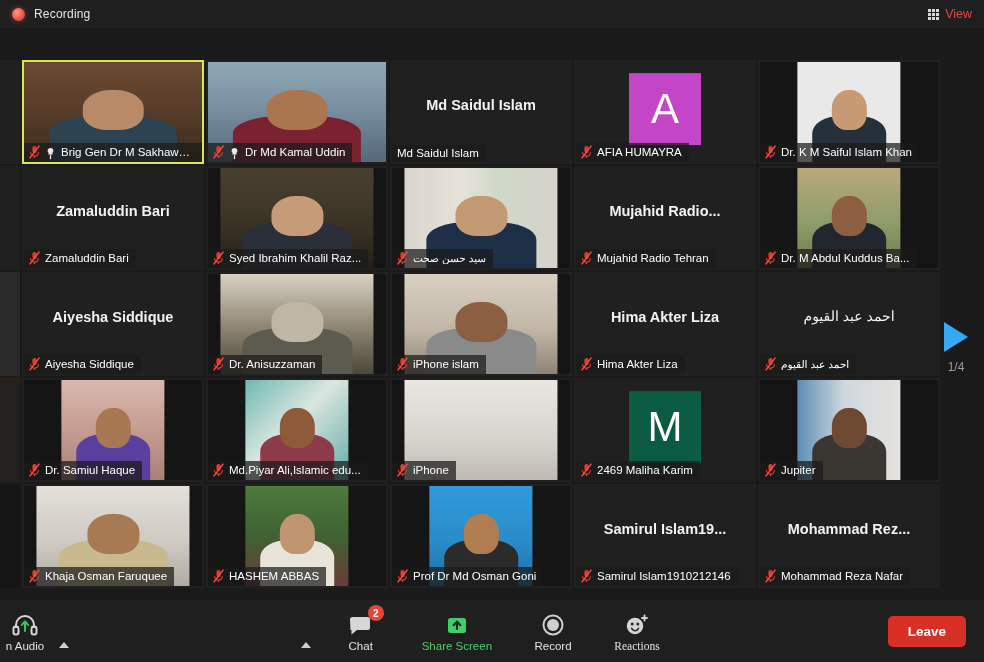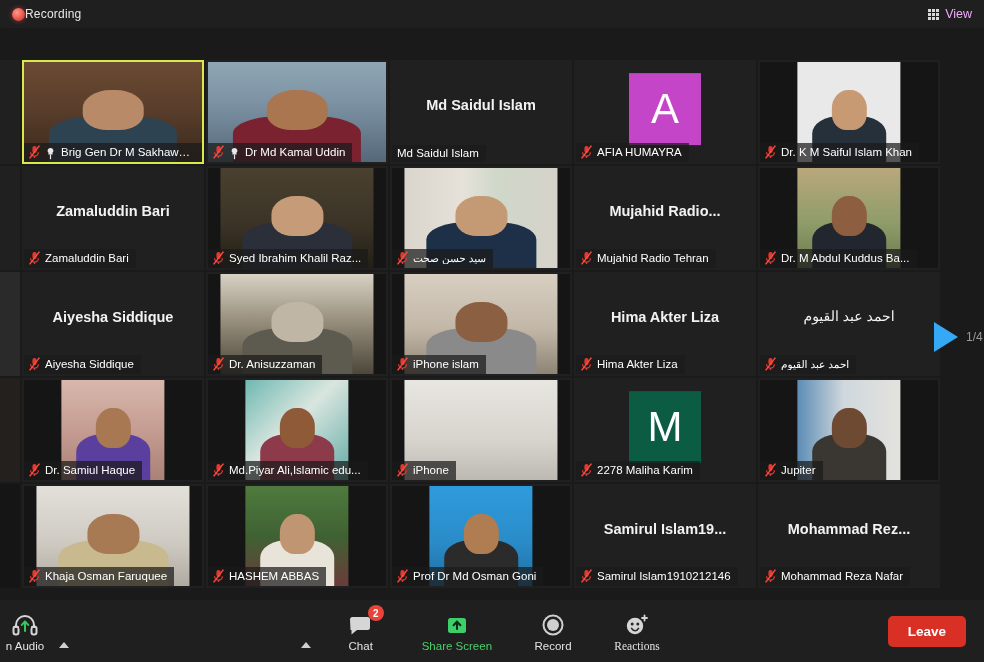--- a/index.html
+++ b/index.html
@@ -12,31 +12,31 @@
   }
   #app { position: relative; width: 984px; height: 662px; background: #1a1a1a; }
 
   
   .topbar {
     position: absolute; top: 0; left: 0; width: 984px; height: 28px;
     background: #1f1f1f;
     display: flex; align-items: center; justify-content: space-between;
     padding: 0 12px;
   }
-  .rec-group { display: flex; align-items: center; }
+  .rec-group { display: flex; align-items: center; gap: 9px; }
   .rec-dot {
     width: 13px; height: 13px; border-radius: 50%;
     background: radial-gradient(circle at 38% 35%, #ff9a8c 0%, #e8574a 55%, #b8352b 100%);
     box-shadow: 0 0 5px rgba(232,87,74,.55);
   }
   .rec-label { font-size: 12px; color: #e6e6e6; letter-spacing: .2px; }
   .view-group { display: flex; align-items: center; gap: 6px; cursor: pointer; }
   .grid-ico { display: grid; grid-template-columns: repeat(3, 3px); grid-template-rows: repeat(3, 3px); gap: 1px; }
   .grid-ico i { display: block; width: 3px; height: 3px; background: #d8d8d8; }
-  .view-label { font-size: 12.5px; color: #f0abfc; }
+  .view-label { font-size: 12.5px; color: #ef4444; }
 
   
   .gallery {
     position: absolute; top: 28px; left: 0; width: 984px; height: 572px;
     background: #1a1a1a;
   }
   .grid-wrap {
     position: absolute; left: 22px; top: 32px;
     width: 920px; height: 532px;
     display: grid;
@@ -98,21 +98,21 @@
   .namebar .txt.rtl { direction: rtl; font-size: 10.5px; }
 
   
   .mic { position: relative; width: 11px; height: 14px; flex: 0 0 11px; }
   .mic svg { display: block; }
   .pin { width: 11px; height: 13px; flex: 0 0 11px; }
 
   
   .pager {
     position: absolute; right: 6px; top: 294px;
-    width: 44px; display: flex; flex-direction: row; align-items: center; gap: 8px;
+    width: 44px; display: flex; flex-direction: column; align-items: center; gap: 8px;
     cursor: pointer;
   }
   .pager .arrow {
     width: 0; height: 0;
     border-top: 15px solid transparent; border-bottom: 15px solid transparent;
     border-left: 24px solid #35a9f5;
   }
   .pager .count { font-size: 12px; color: #9a9a9a; }
 
   
@@ -507,21 +507,21 @@
           <div class="avatar" style="background:#0b5c42">M</div>
           <div class="namebar">
             <span class="mic">
               <svg width="11" height="14" viewBox="0 0 11 14">
                 <rect x="3.4" y="1" width="4.2" height="7.2" rx="2.1" fill="#e03a2f"></rect>
                 <path d="M1.6 7.2a3.9 3.9 0 0 0 7.8 0" stroke="#e03a2f" stroke-width="1.3" fill="none"></path>
                 <line x1="5.5" y1="11" x2="5.5" y2="13" stroke="#e03a2f" stroke-width="1.3"></line>
                 <line x1="0.6" y1="13.4" x2="10.4" y2="0.6" stroke="#ff4a3d" stroke-width="1.5"></line>
               </svg>
             </span>
-            <span class="txt">2278 Maliha Karim</span>
+            <span class="txt">2469 Maliha Karim</span>
           </div>
         </div>
         <div class="tile">
           <div class="vid">
             <div class="bgfill" style="background:#151515"></div>
             <div class="inner" style="width:58%;background:linear-gradient(90deg,#5d8cb5 0%,#cfd8dd 45%,#e4e2dd 100%);">
               <div style="position:absolute;left:50%;bottom:0;transform:translateX(-50%);width:72%;height:46%;background:#3a3631;border-radius:38% 38% 0 0;"></div>
               <div style="position:absolute;left:50%;bottom:32%;transform:translateX(-50%);width:34%;height:40%;background:#6f4a33;border-radius:46% 46% 40% 40%;"></div>
             </div>
           </div>

